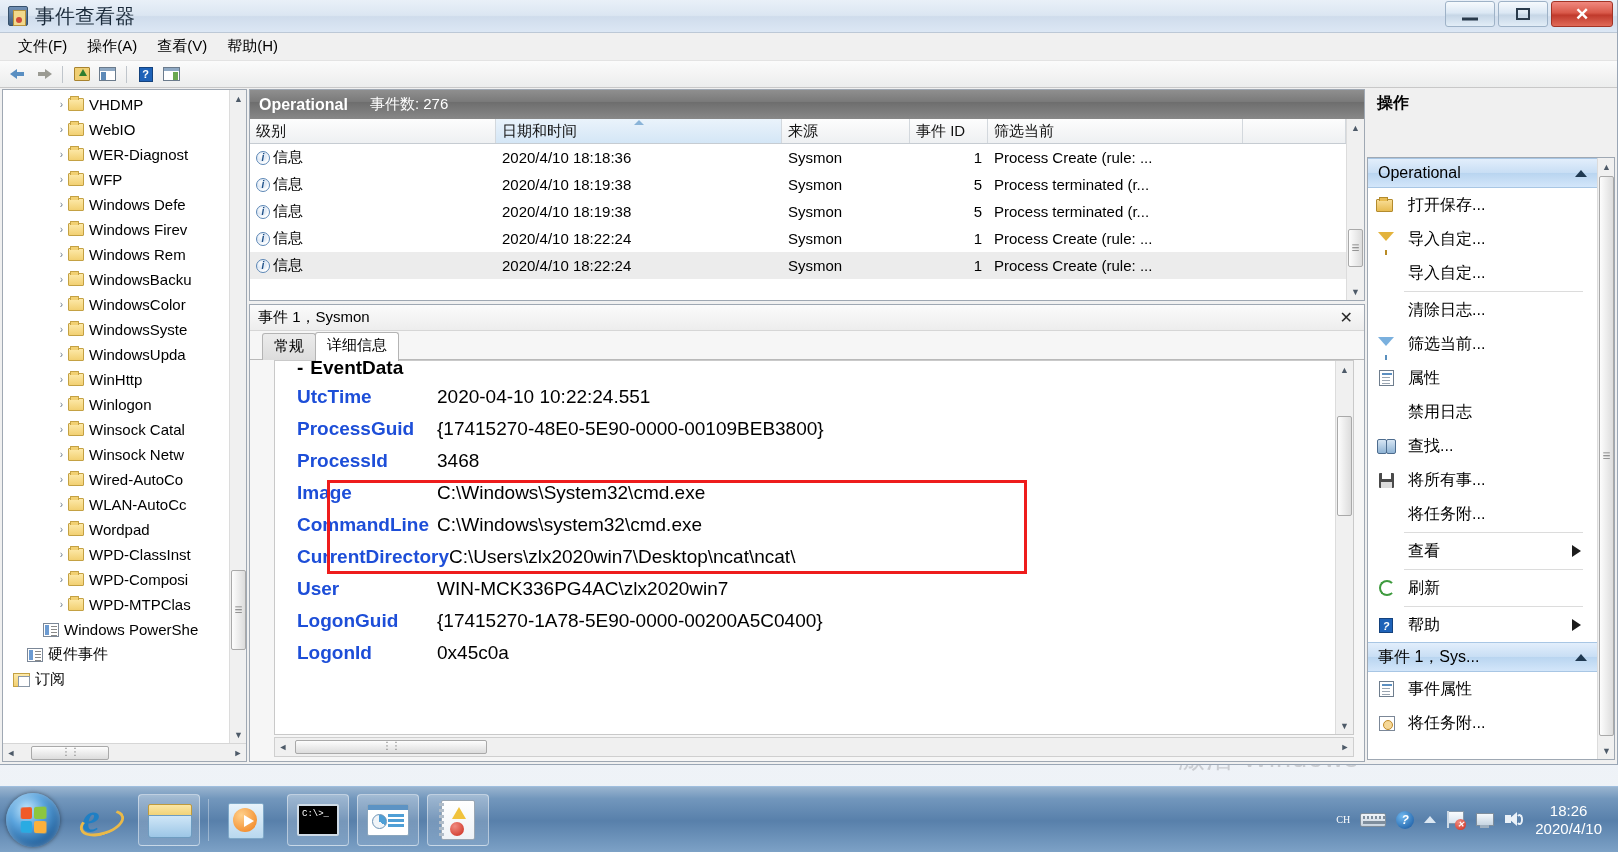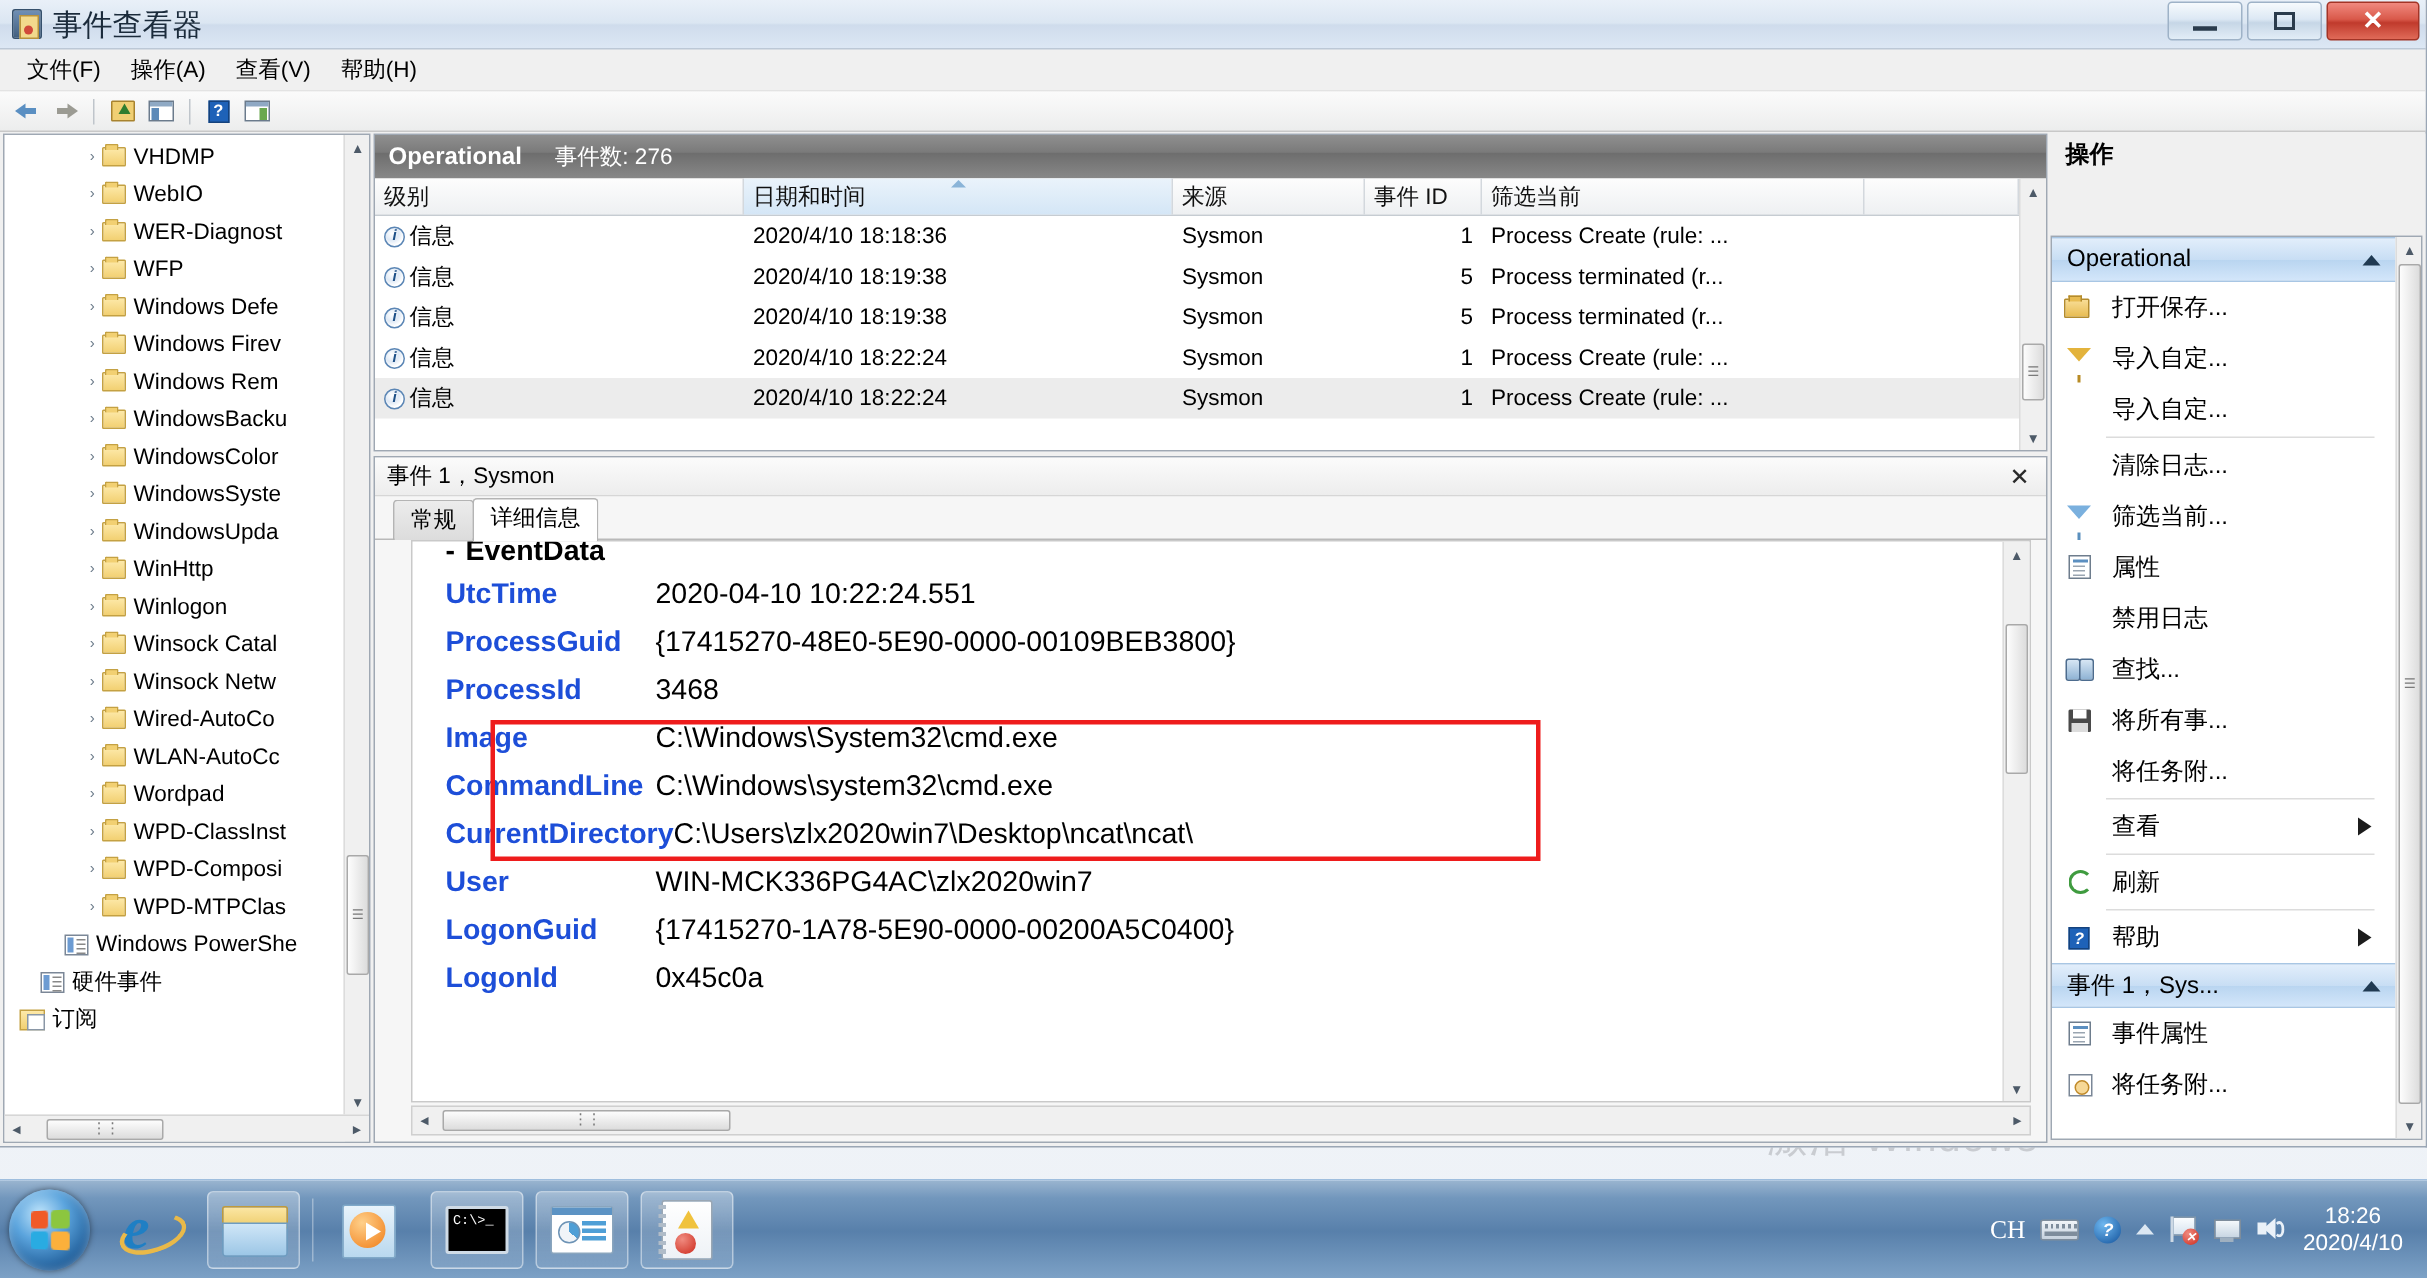--- a/index.html
+++ b/index.html
@@ -391,21 +391,21 @@
   .evt-logo:before{content:"";position:absolute;left:-3px;top:2px;width:5px;height:36px;
     background:repeating-linear-gradient(180deg,#b0bcc8 0 3px,transparent 3px 6px);}
   .evt-logo .warn{position:absolute;left:10px;top:6px;width:0;height:0;
     border-left:7px solid transparent;border-right:7px solid transparent;border-bottom:12px solid #f0c23c;}
   .evt-logo .err{position:absolute;left:8px;bottom:3px;width:14px;height:14px;border-radius:50%;
     background:radial-gradient(circle at 35% 30%,#f08b80,#cc2a1c);}
 
   
   #tray { margin-left:auto; display:flex; align-items:center; height:100%; padding-right:4px; }
   .trayicon { margin:0 5px; color:#fff; display:flex; align-items:center; justify-content:center; }
-  .ime-ch { font-size:17px; color:#ffffff; font-family:"Liberation Serif",serif; }
+  .ime-ch { font-size:10px; color:#ffffff; font-family:"Liberation Serif",serif; }
   .ime-kbd{width:26px;height:14px;background:linear-gradient(180deg,#f0f4f8,#c6d2de);
     border:1px solid #7e8d9c;border-radius:2px;position:relative;}
   .ime-kbd:after{content:"";position:absolute;left:2px;top:2px;width:22px;height:3px;
     background:repeating-linear-gradient(90deg,#7e8d9c 0 2px,transparent 2px 4px);
     box-shadow:0 5px 0 0 #7e8d9c;}
   .tray-help{width:18px;height:18px;border-radius:50%;background:radial-gradient(circle at 35% 30%,#6fb8f0,#12529b);
     color:#fff;font-size:12px;font-weight:bold;display:flex;align-items:center;justify-content:center;}
   .tray-up{width:0;height:0;border-left:6px solid transparent;border-right:6px solid transparent;
     border-bottom:7px solid #dbe7f2;}
   .tray-flag{width:18px;height:17px;position:relative;}

